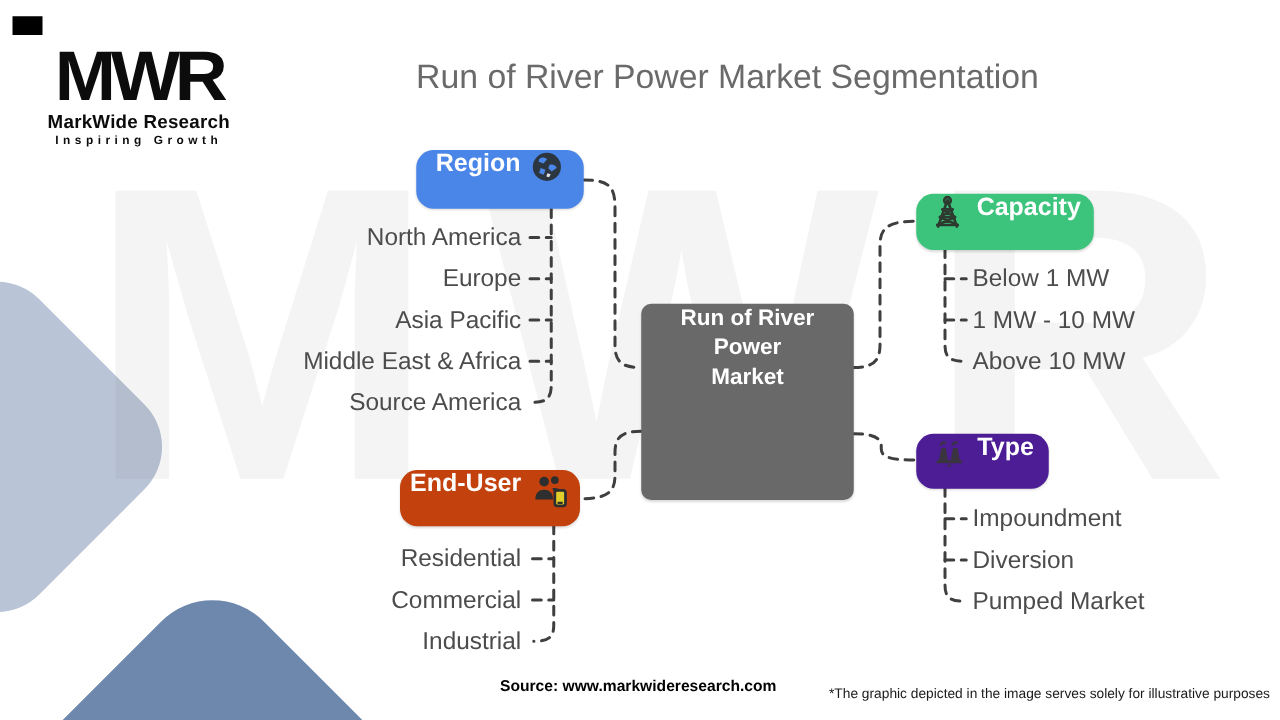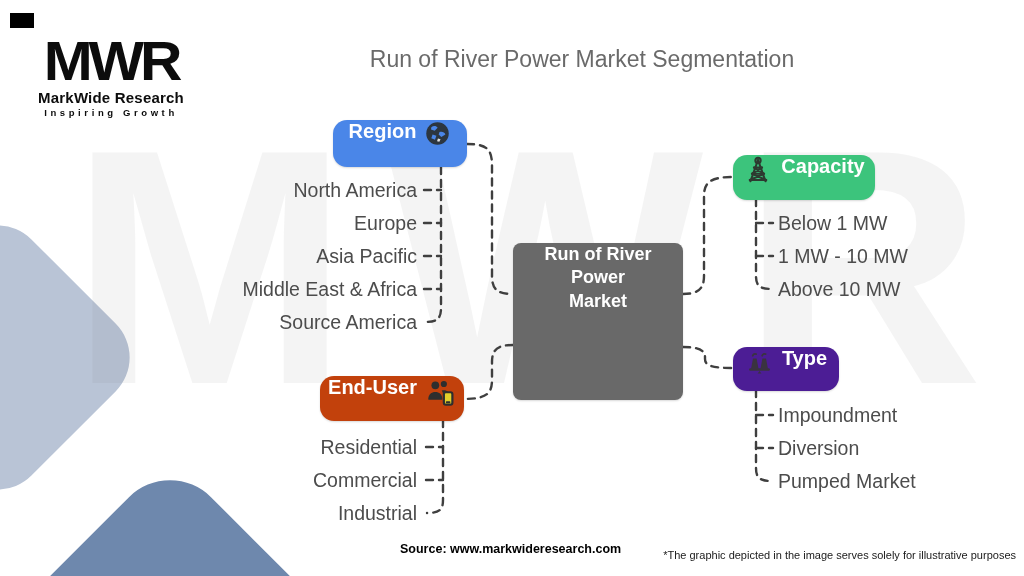--- a/index.html
+++ b/index.html
@@ -18,21 +18,21 @@
   .diamond-light{left:-110px;top:250px;width:215px;height:215px;border-radius:48px;background:#b9c4d6;}
   .diamond-dark{left:40px;top:510px;width:260px;height:260px;border-radius:58px;background:#6e88ad;}
   
   .logo{position:absolute;left:28px;top:34px;width:166px;text-align:center;z-index:5;color:#0c0c0c;}
   .logo-mark{font-size:56px;font-weight:700;letter-spacing:-4px;line-height:0.95;transform:scaleX(1.05);}
   .logo-name{font-size:15px;font-weight:700;margin-top:2px;letter-spacing:0.2px;}
   .logo-tagline{font-size:9.5px;font-weight:700;letter-spacing:3.6px;margin-top:1px;}
   
   .title{
     position:absolute;left:262px;top:46px;width:640px;text-align:center;
-    font-size:23px;color:#6a6a6a;z-index:3;
+    font-size:27px;color:#6a6a6a;z-index:3;
   }
   
   .connectors{position:absolute;left:0;top:0;z-index:2;pointer-events:none;}
   .connectors path{stroke:#3f3f3f;stroke-width:2.4;fill:none;stroke-dasharray:7 6;stroke-linecap:round;}
   
   .node{
     position:absolute;display:flex;justify-content:center;gap:8px;
     border-radius:14px;color:#fff;font-weight:700;font-size:20px;z-index:3;
     box-shadow:0 1px 2px rgba(0,0,0,0.15);
   }

